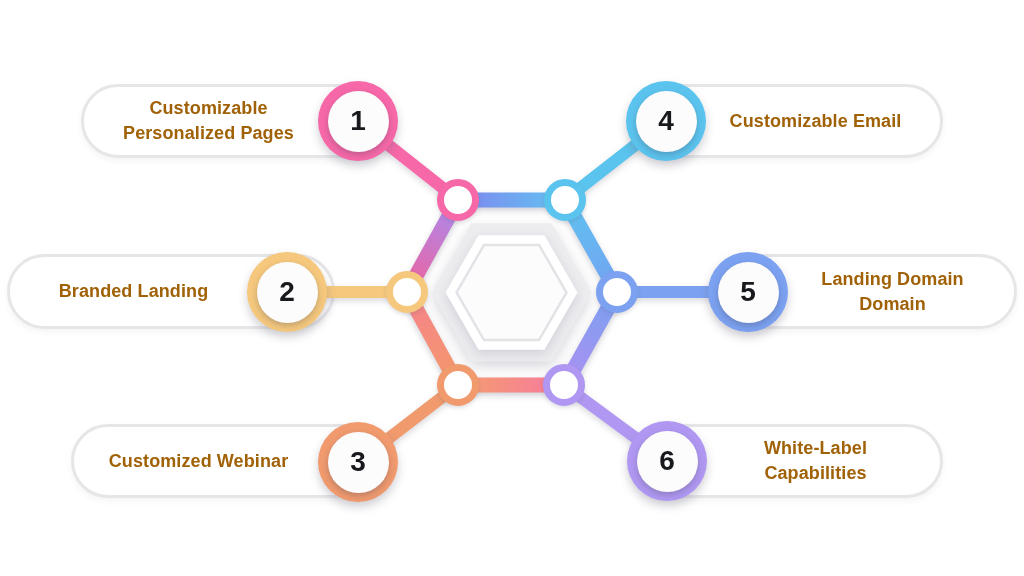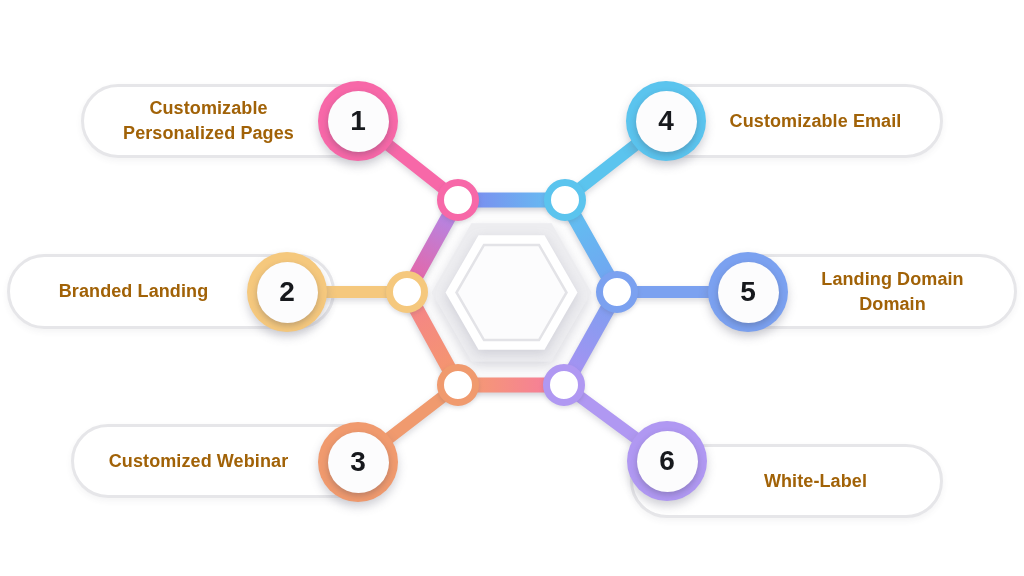--- a/index.html
+++ b/index.html
@@ -57,22 +57,23 @@
 
   <div class="pill" style="left:630px;top:84px;width:313px;height:74px;padding-left:58px;">
     <div class="lbl">Customizable Email</div>
   </div>
 
   <div class="pill" style="left:710px;top:254px;width:307px;height:75px;padding-left:58px;">
     <div class="lbl">Landing Domain</div>
     <div class="lbl">Domain</div>
   </div>
 
-  <div class="pill" style="left:630px;top:424px;width:313px;height:74px;padding-left:58px;margin-top:20px;">
+  <div class="pill" style="left:630px;top:424px;width:313px;height:74px;padding-left:58px;">
     <div class="lbl">White-Label</div>
+    <div class="lbl">Capabilities</div>
   </div>
 
   <svg id="net" width="1024" height="576" viewBox="0 0 1024 576">
     <defs>
       <linearGradient id="gTop" gradientUnits="userSpaceOnUse" x1="458" y1="200" x2="565" y2="200">
         <stop offset="0" stop-color="#7F86EF"></stop>
         <stop offset="1" stop-color="#62C3F2"></stop>
       </linearGradient>
       <linearGradient id="gUR" gradientUnits="userSpaceOnUse" x1="565" y1="200" x2="617" y2="292">
         <stop offset="0" stop-color="#5EC4F1"></stop>

